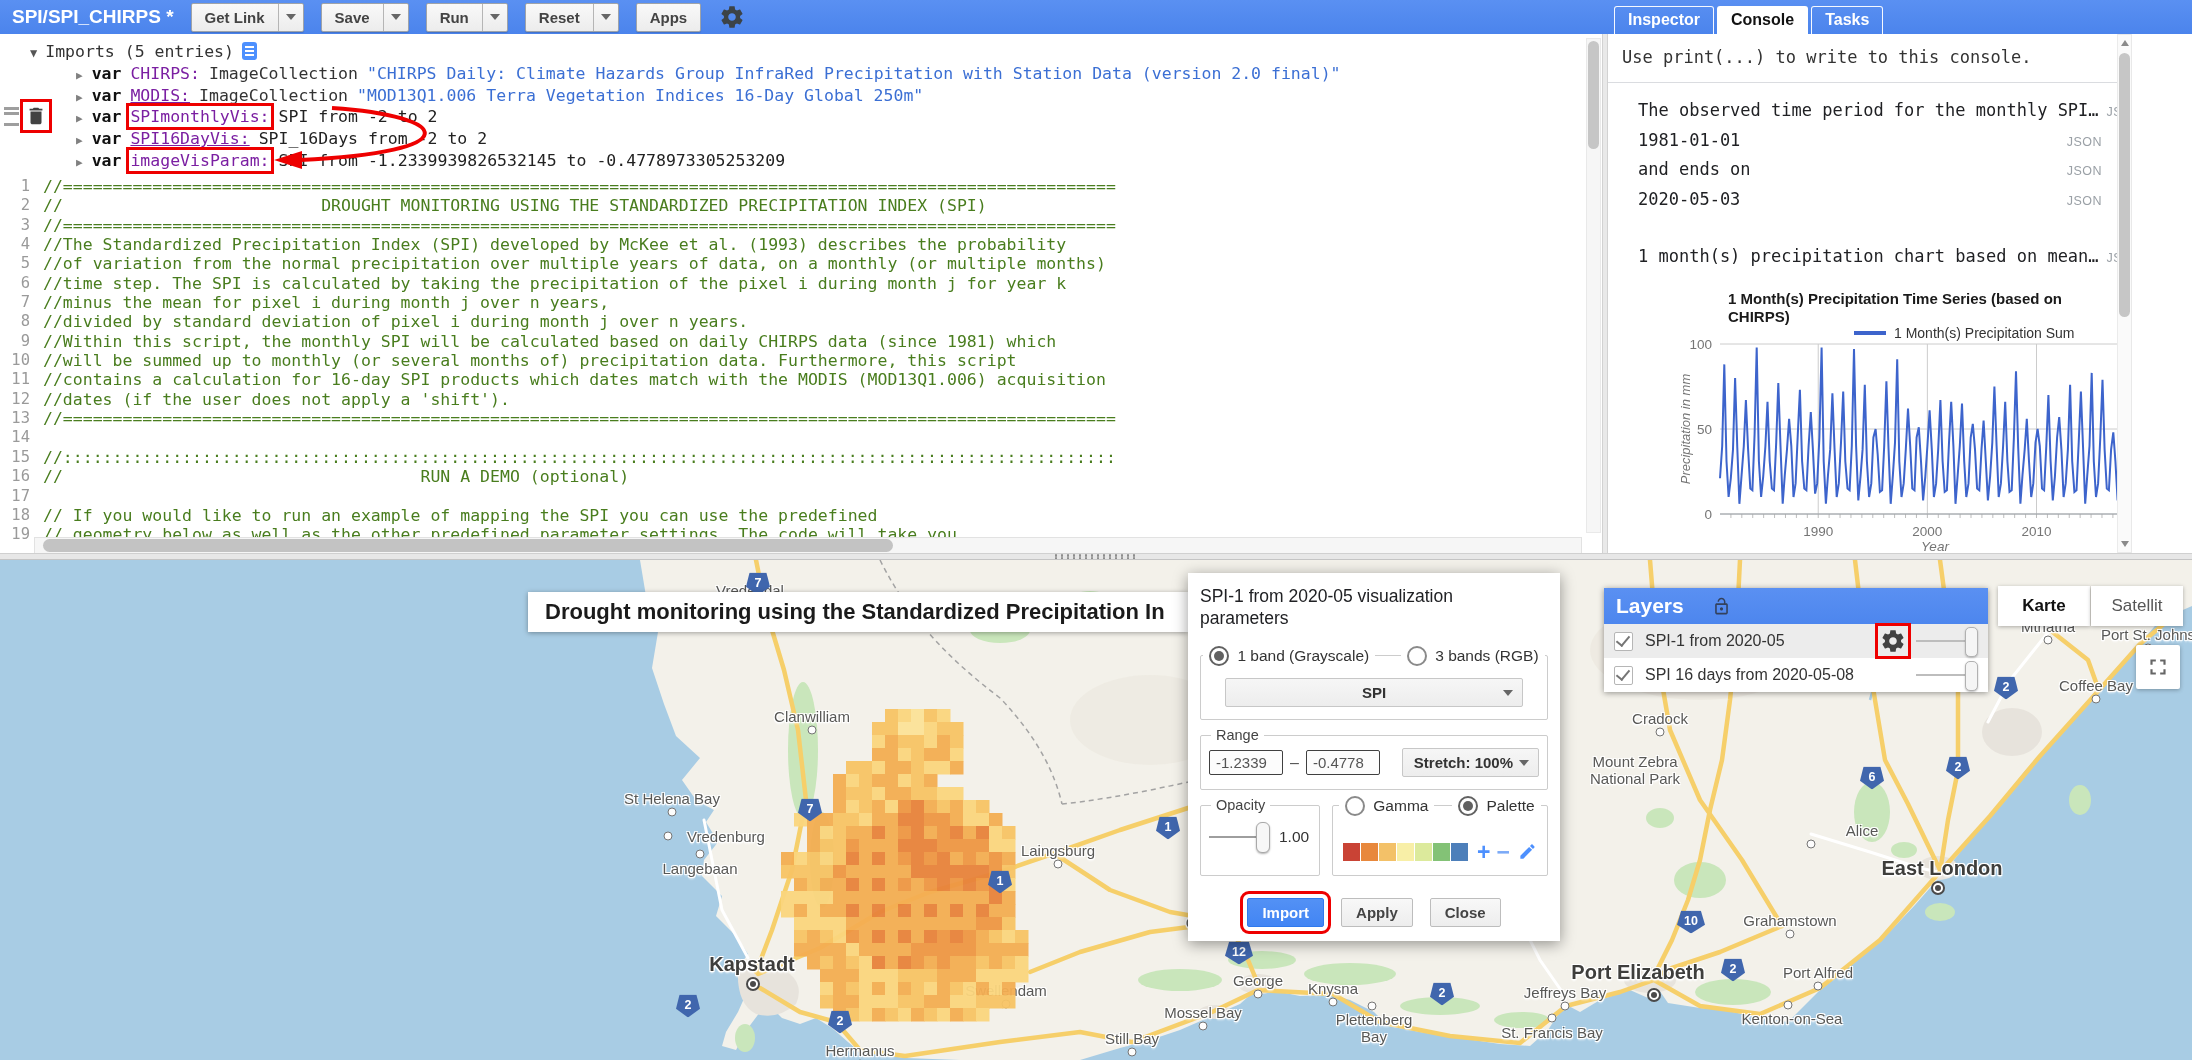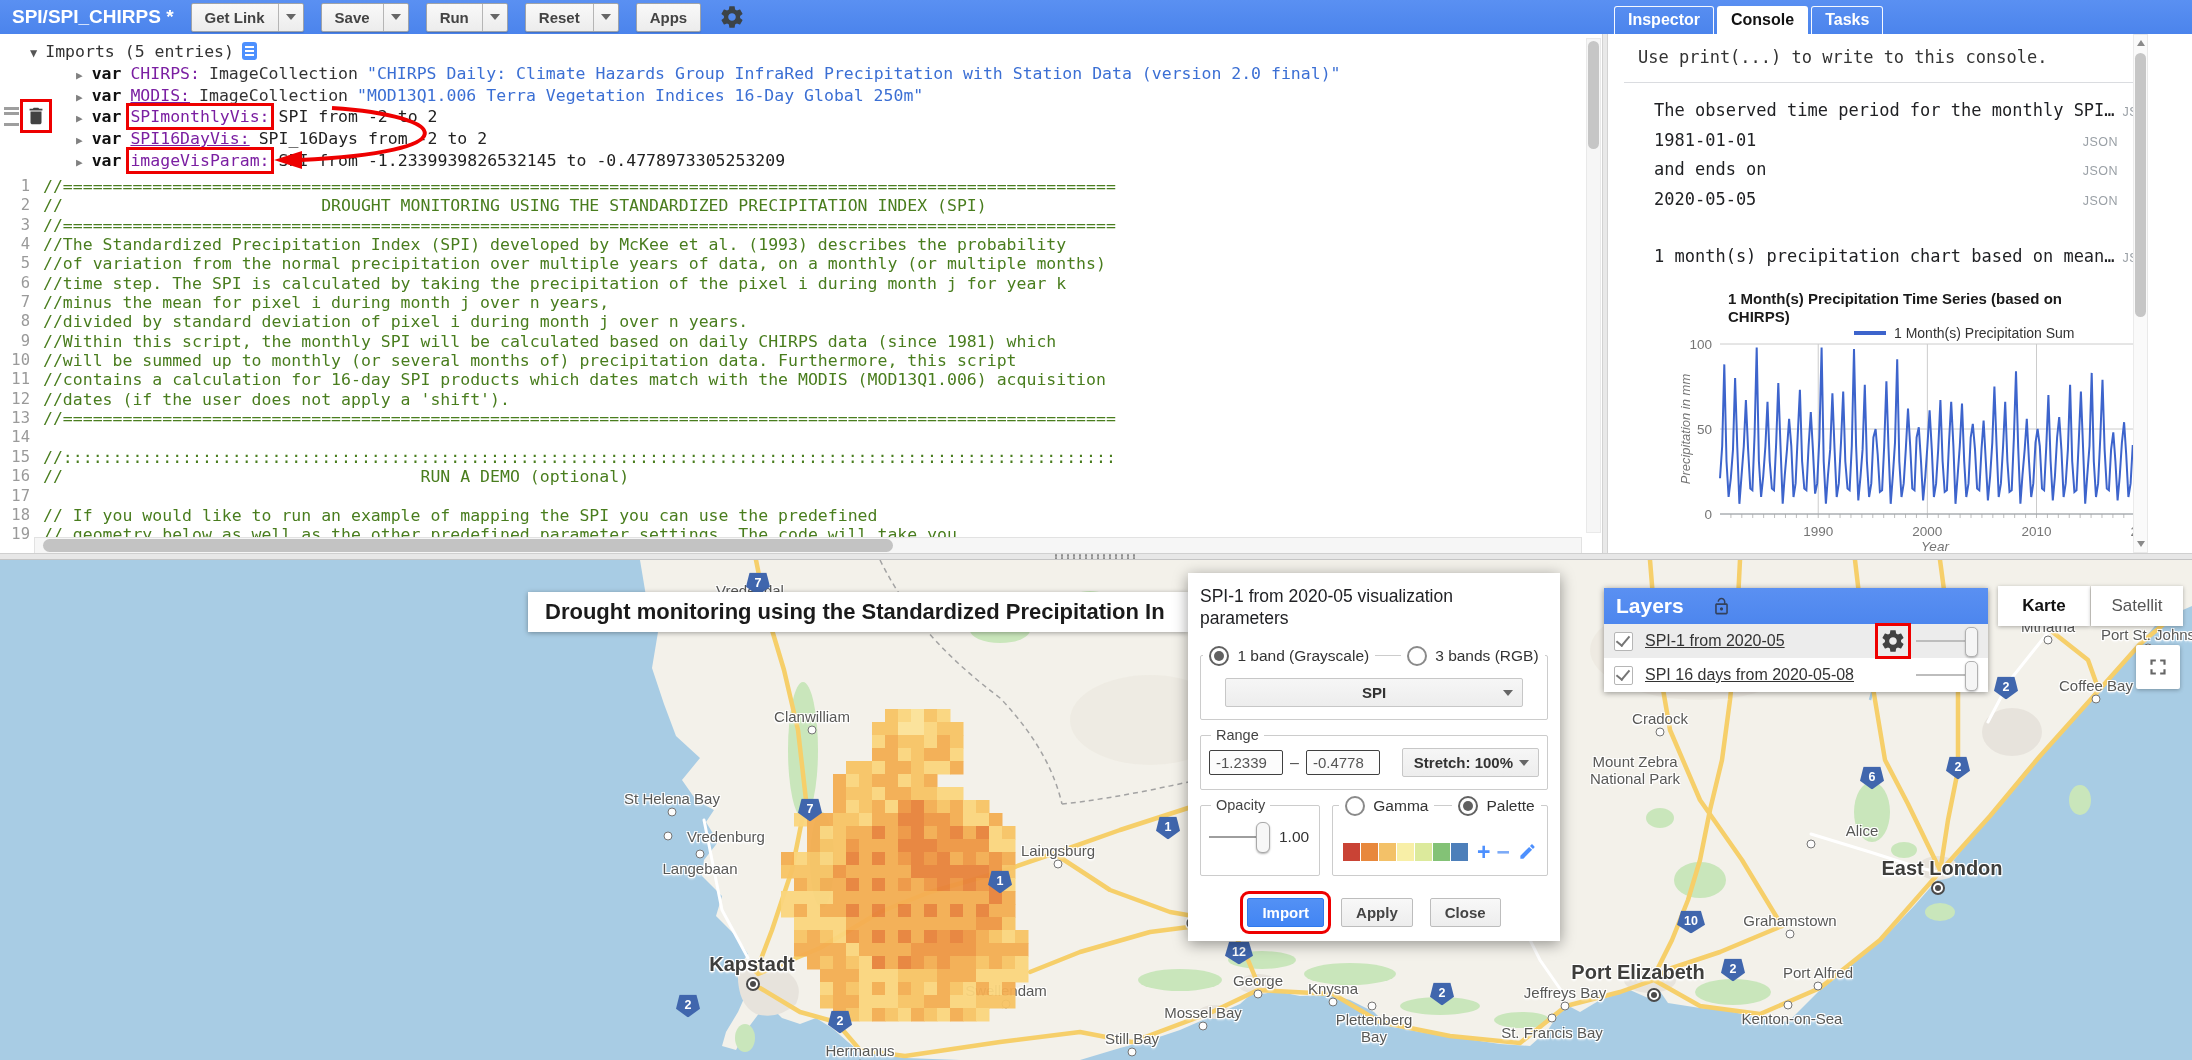--- a/index.html
+++ b/index.html
@@ -51,21 +51,21 @@
   .vscroll{position:absolute;width:13px;background:#f6f6f6;border:1px solid #e9e9e9;}
   .vthumb{position:absolute;left:1px;right:1px;background:#c6c6c6;border-radius:6px;}
   #hscroll{position:absolute;left:34px;right:20px;top:503px;height:15px;background:#f6f6f6;border:1px solid #e2e2e2;}
   #hthumb{position:absolute;top:1px;bottom:1px;left:8px;width:55%;background:#c3c3c3;border-radius:7px;}
   .sarrow{position:absolute;width:0;height:0;}
   #vdiv{left:1602px;top:34px;width:6px;height:519px;background:#e9e9e9;border-left:1px solid #d2d2d2;border-right:1px solid #d2d2d2;box-sizing:border-box;}
   
   #imp-arrow-svg{position:absolute;left:0;top:0;width:560px;height:220px;pointer-events:none;z-index:40;}
   
   #console-panel{left:1608px;top:34px;width:524px;height:519px;background:#fff;overflow:hidden;
-    font-family:"DejaVu Sans Mono",monospace;padding-left:16px;}
+    font-family:"DejaVu Sans Mono",monospace;}
   #console-hint{padding:13px 16px 0 14px;font-size:17px;color:#333;}
   #console-hr{border:none;border-top:1px solid #dadce0;margin:15px 0 0 0;}
   #console-entries{margin-top:14px;}
   .c-entry{display:flex;justify-content:space-between;align-items:baseline;padding:0 30px 0 30px;line-height:27.5px;font-size:17px;color:#202124;white-space:nowrap;}
   .c-entry .badge{font-family:"Liberation Sans",sans-serif;font-size:12.5px;color:#9aa0a6;letter-spacing:.5px;margin-left:8px;}
   .c-entry.gap{margin-top:28px;}
   #chart-svg{position:absolute;left:8px;top:252px;}
   #console-scroll{right:0;top:0;bottom:0;width:13px;background:#fafafa;border-left:1px solid #ebebeb;}
   
   #map-divider{left:0;top:553px;width:2192px;height:7px;background:#e7e7e7;border-top:1px solid #d0d0d0;border-bottom:1px solid #c4c4c4;box-sizing:border-box;}
@@ -98,21 +98,21 @@
     display:flex;align-items:center;justify-content:center;color:#666;cursor:pointer;}
   
   #layers{left:1604px;top:28px;width:384px;background:#fff;box-shadow:0 1px 6px rgba(0,0,0,.4);}
   #layers-header{height:36px;background:linear-gradient(#5a90f2,#4d86ee);display:flex;align-items:center;padding:0 12px;}
   #layers-header .txt{color:#fff;font-weight:bold;font-size:21px;margin-right:28px;}
   .lock{width:19px;height:19px;color:#33415c;}
   .lrow{height:34px;display:flex;align-items:center;padding:0 12px 0 10px;font-size:16px;color:#333;}
   .lrow.hover{background:#ececec;}
   .chk{width:17px;height:17px;border:1px solid #b6b6b6;border-radius:2px;background:#fff;position:relative;margin-right:12px;flex:none;}
   .chk:after{content:"";position:absolute;left:4px;top:0px;width:6px;height:11px;border:solid #757575;border-width:0 2.5px 2.5px 0;transform:rotate(40deg);}
-  .lrow .llabel{flex:1;white-space:nowrap;overflow:hidden;text-decoration:underline;}
+  .lrow .llabel{flex:1;white-space:nowrap;overflow:hidden;}
   .lgear{width:26px;height:26px;color:#424242;margin-right:10px;}
   .lslider{width:58px;height:2px;background:#bdbdbd;position:relative;flex:none;margin-right:2px;}
   .lslider .th{position:absolute;right:-4px;top:-13px;width:11px;height:28px;background:#f5f5f5;border:1px solid #b1b1b1;border-radius:5px;box-shadow:0 1px 2px rgba(0,0,0,.25);}
   
   #dialog{left:1188px;top:13px;width:372px;background:#fff;box-shadow:0 3px 14px rgba(0,0,0,.4);padding:12px 12px 14px;box-sizing:border-box;}
   #dialog-title{font-size:17.5px;color:#202124;line-height:22px;width:300px;}
   .fs{border:1px solid #ccc;border-radius:2px;position:relative;margin-top:15px;}
   .fs-legend{position:absolute;top:-9px;left:10px;background:#fff;padding:0 5px;font-size:14.5px;color:#444;}
   .radio-row{display:flex;justify-content:center;gap:26px;position:relative;top:-10px;}
   .radio-item{display:flex;align-items:center;background:#fff;padding:0 6px;font-size:15.5px;color:#333;white-space:nowrap;}
@@ -283,21 +283,21 @@
         </div>
         <div class="c-entry">
           <span>1981-01-01</span>
           <span class="badge">JSON</span>
         </div>
         <div class="c-entry">
           <span>and ends on</span>
           <span class="badge">JSON</span>
         </div>
         <div class="c-entry">
-          <span>2020-05-05</span>
+          <span>2020-05-03</span>
           <span class="badge">JSON</span>
         </div>
         <div class="c-entry gap">
           <span>1 month(s) precipitation chart based on mean…</span>
           <span class="badge">JSON</span>
         </div>
       </div>
     <svg id="chart-svg" width="556" height="268">
         <text x="112" y="18" font-size="15" font-weight="bold" fill="#1a1a1a" font-family="Liberation Sans, sans-serif">1 Month(s) Precipitation Time Series (based on</text>
         <text x="112" y="36" font-size="15" font-weight="bold" fill="#1a1a1a" font-family="Liberation Sans, sans-serif">CHIRPS)</text>

